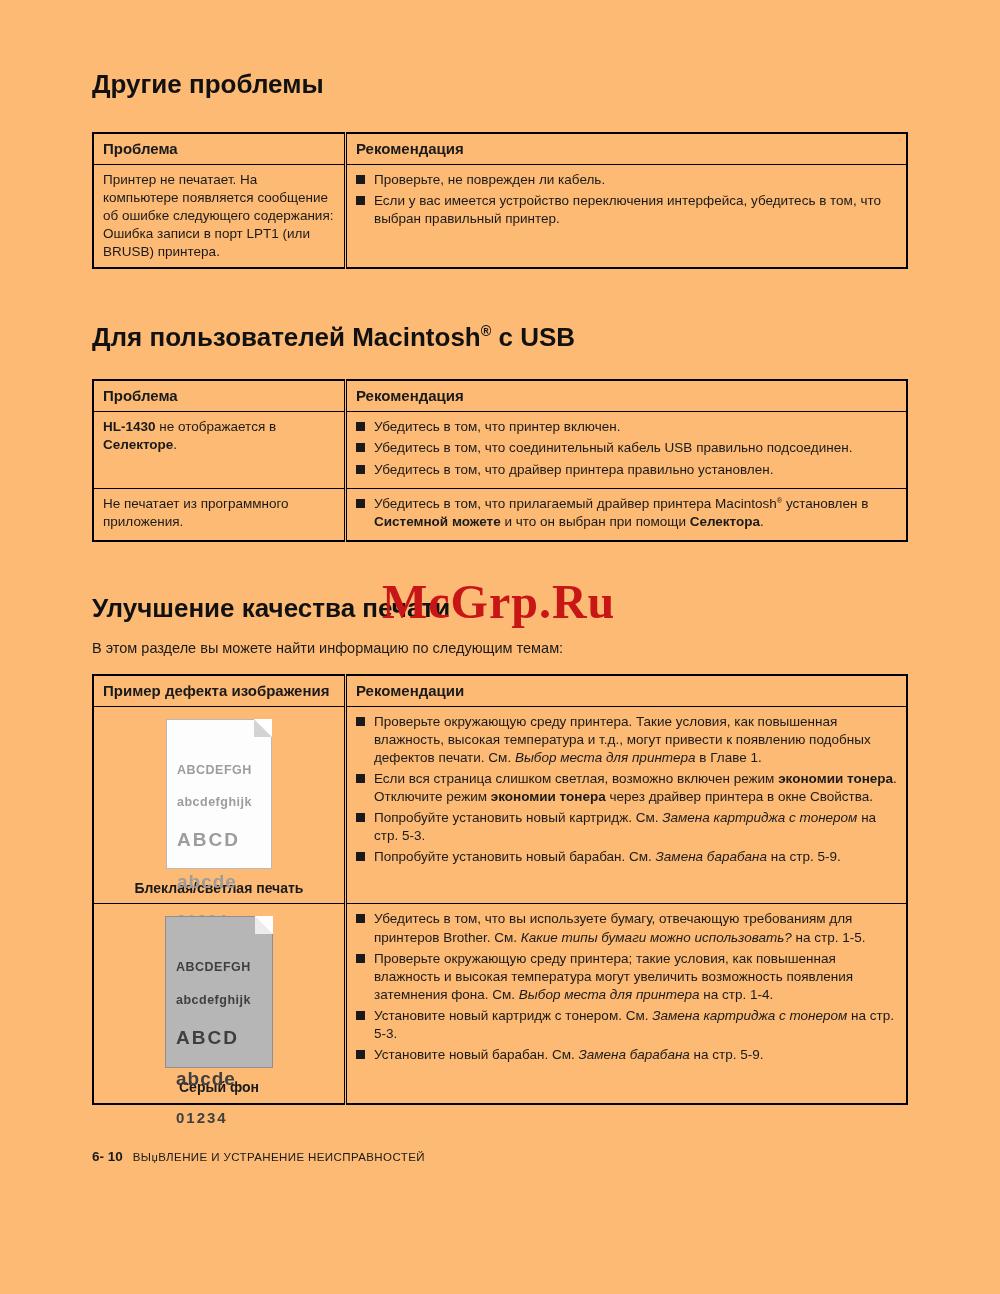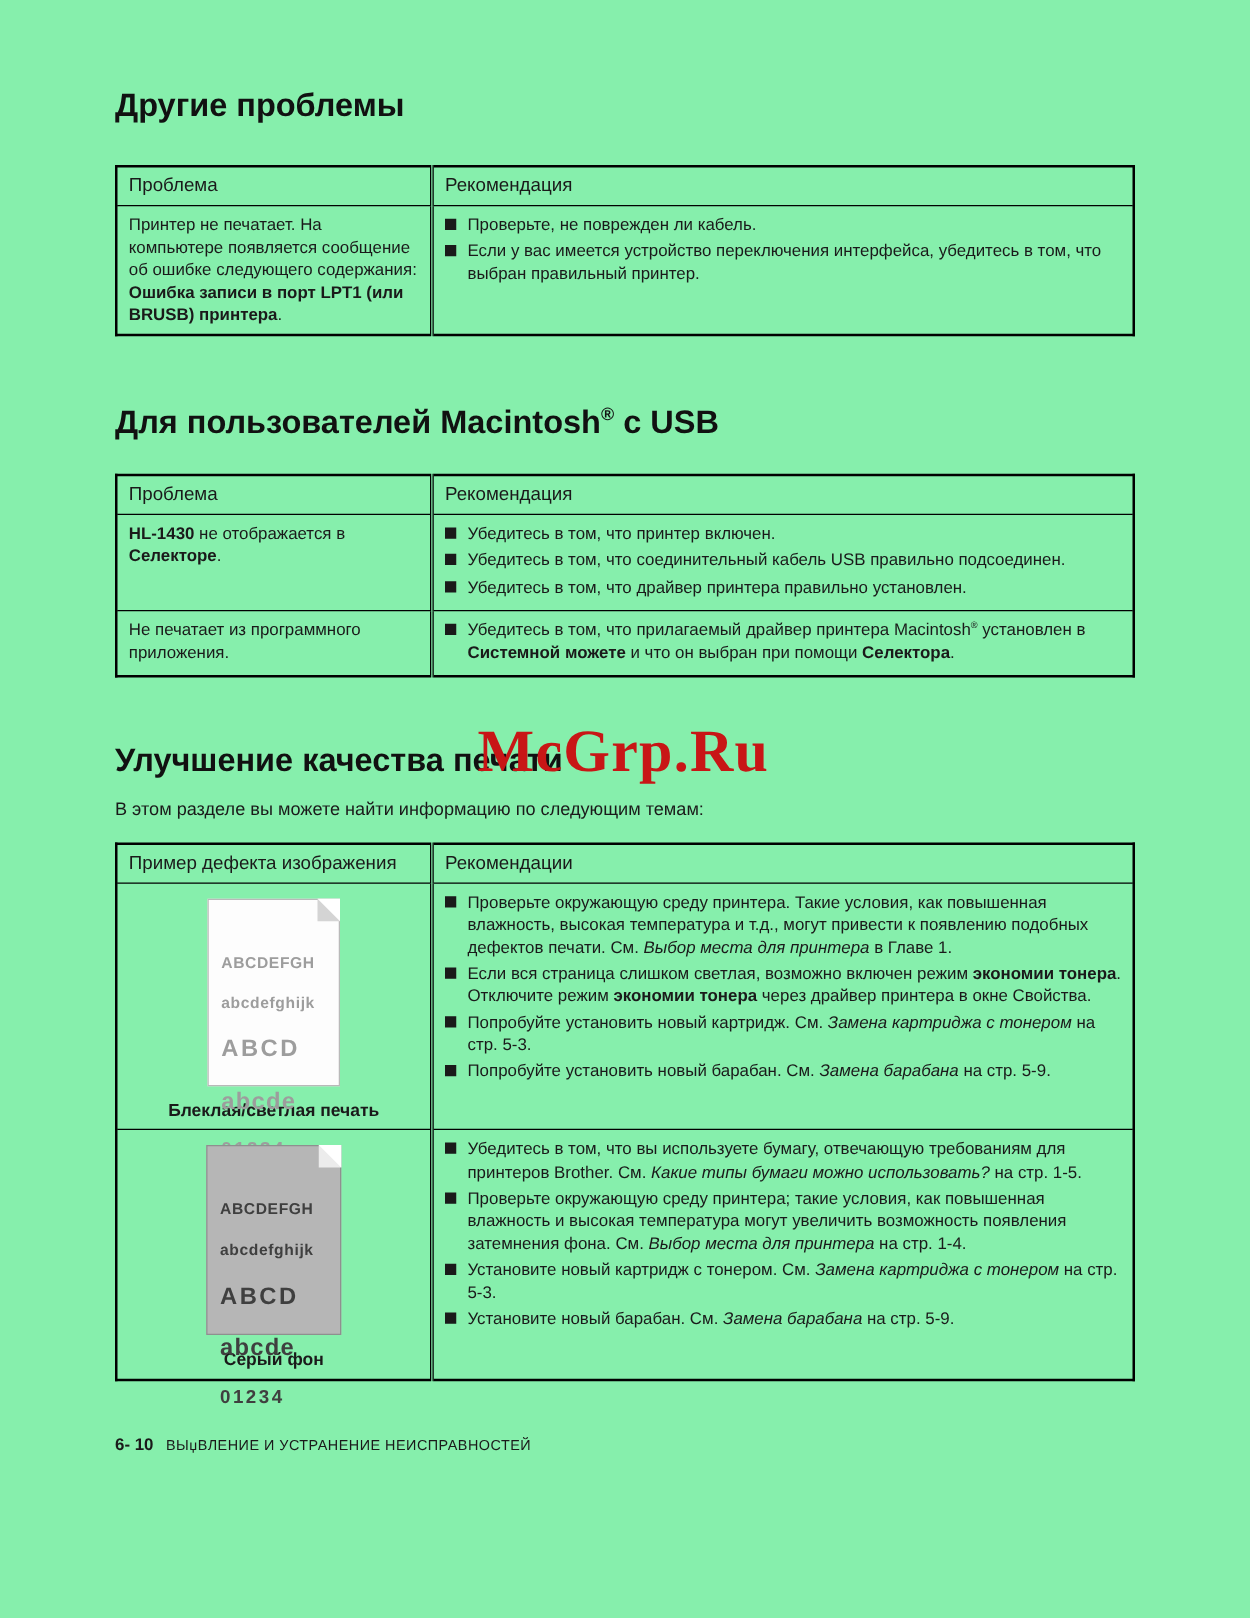--- a/index.html
+++ b/index.html
@@ -1,28 +1,28 @@
 <!DOCTYPE html>
 <html><head>
 <meta charset="utf-8">
 <style>
   html,body{margin:0;padding:0;background:#fff;}
-  .page{position:relative;width:1000px;min-height:1294px;background:#86efac;
+  .page{position:relative;width:1000px;min-height:1294px;background:#fdba74;
         font-family:"Liberation Sans",sans-serif;color:#1a1a1a;box-sizing:border-box;}
   .content{padding:70px 92px 0 92px;}
 
   h1,h2{font-size:26px;font-weight:700;margin:0;line-height:1.15;color:#111;}
   h1{margin-bottom:32px;}
   .mac-title{margin:54px 0 26px;}
   sup{font-size:55%;vertical-align:super;line-height:0;}
 
   table.t{width:100%;border-collapse:collapse;border:2px solid #000;table-layout:fixed;}
   table.t th,table.t td{border:1px solid #000;vertical-align:top;text-align:left;
       padding:6px 9px;font-size:13.5px;line-height:1.34;}
-  table.t th{font-size:15px;font-weight:400;padding:5px 9px;}
+  table.t th{font-size:15px;font-weight:700;padding:5px 9px;}
   table.t th+th,table.t td+td{border-left:3px double #000;}
   .c1{width:28.5%;}
 
   .prob{font-size:13.5px;line-height:1.38;}
   .bullet{display:flex;margin:0 0 3px 0;justify-content:center;}
   .sq{flex:0 0 auto;width:9px;height:9px;background:#1a1a1a;margin:4px 9px 0 0;}
   .bt{flex:1;min-width:0;}
 
   .quality-head{position:relative;margin-top:52px;}
   .watermark{position:absolute;left:290px;top:-20px;font-family:"Liberation Serif",serif;
@@ -60,21 +60,21 @@
 
     <table class="t">
       <thead>
         <tr>
           <th class="c1">Проблема</th>
           <th>Рекомендация</th>
         </tr>
       </thead>
       <tbody>
         <tr>
-          <td class="c1 prob">Принтер не печатает. На компьютере появляется сообщение об ошибке следующего содержания: <span style="font-weight: 700; margin-top: 36px;">Ошибка записи в порт LPT1 (или BRUSB) принтера</span>.</td>
+          <td class="c1 prob">Принтер не печатает. На компьютере появляется сообщение об ошибке следующего содержания: <span style="font-weight: 400; margin-top: 36px;">Ошибка записи в порт LPT1 (или BRUSB) принтера</span>.</td>
           <td>
             <div class="bullet">
                 <span class="sq"></span>
                 <span class="bt">Проверьте, не поврежден ли кабель.</span>
               </div>
             <div class="bullet">
                 <span class="sq"></span>
                 <span class="bt">Если у вас имеется устройство переключения интерфейса, убедитесь в том, что выбран правильный принтер.</span>
               </div>
           </td>

